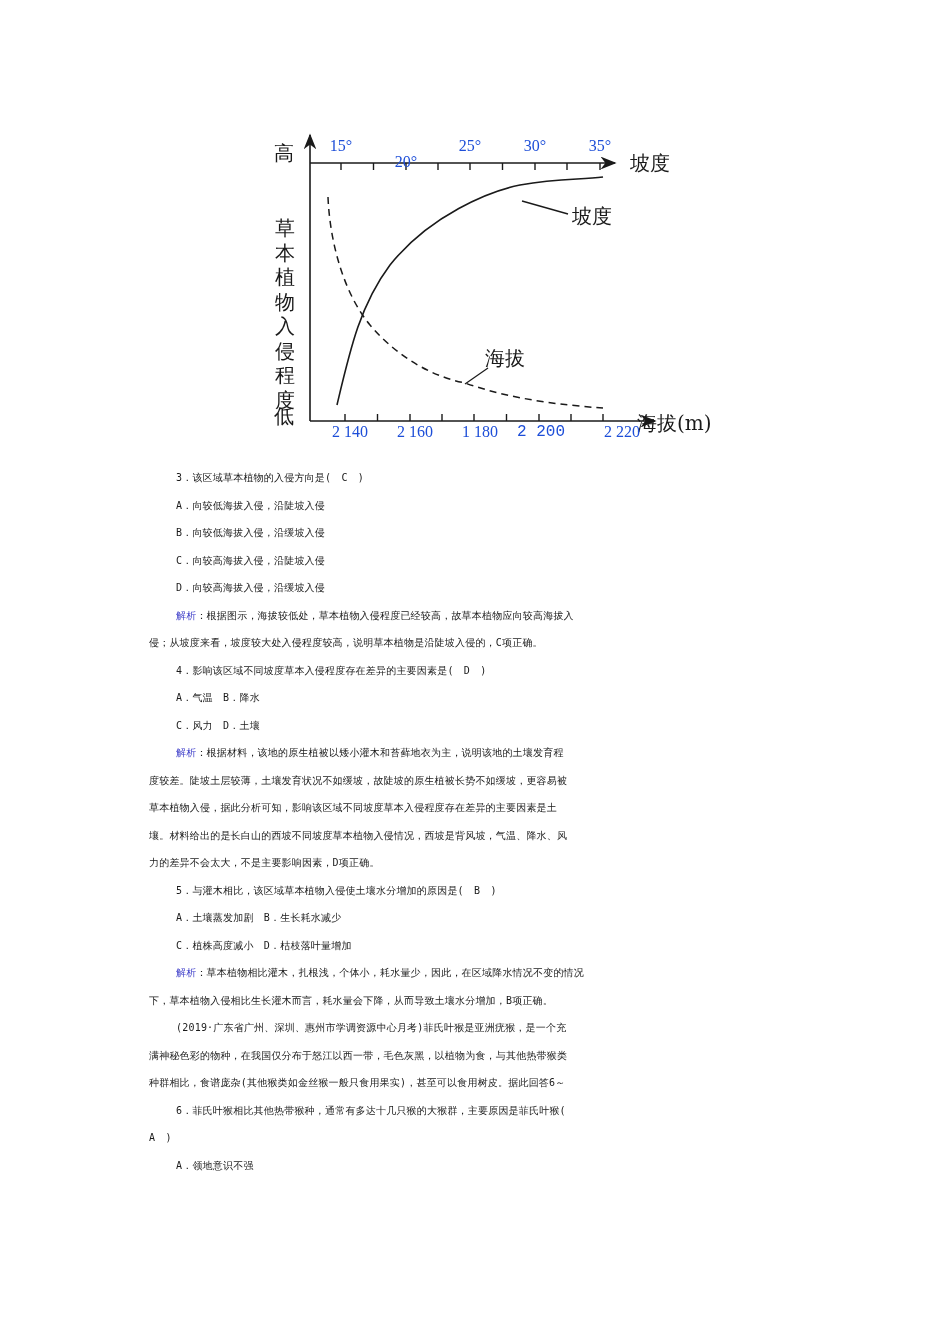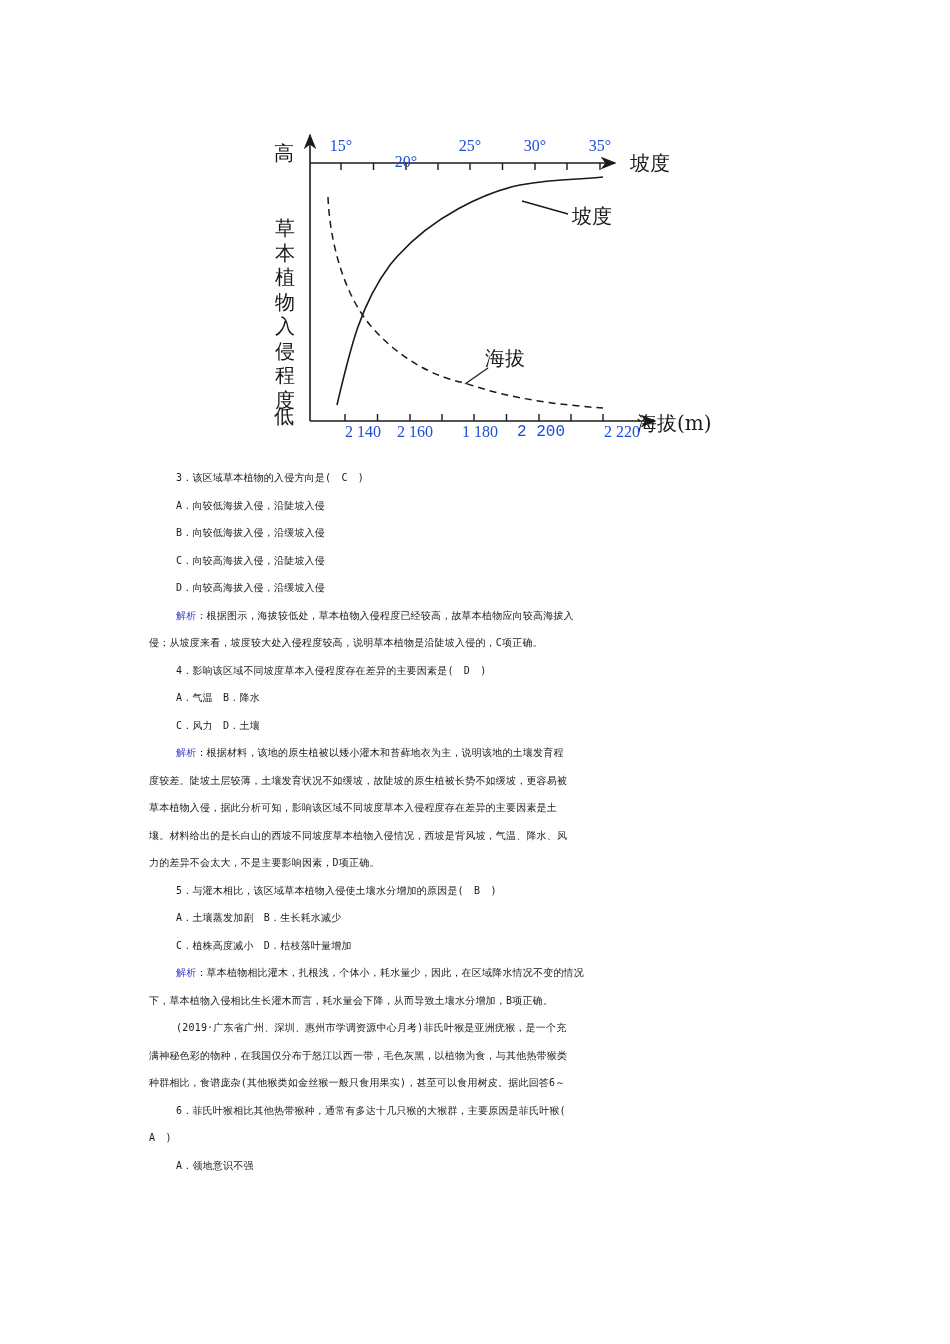--- a/index.html
+++ b/index.html
@@ -71,21 +71,21 @@
 
   <div class="ax-label" style="left:370px; top:25px;">坡度</div>
   <div class="ax-label" style="left:377px; top:285px;">海拔(m)</div>
 
   <div class="tick-label" style="left:81px; top:12px;">15°</div>
   <div class="tick-label" style="left:146px; top:12px;margin-top:16px;">20°</div>
   <div class="tick-label" style="left:210px; top:12px;">25°</div>
   <div class="tick-label" style="left:275px; top:12px;">30°</div>
   <div class="tick-label" style="left:340px; top:12px;">35°</div>
 
-  <div class="tick-label" style="left:90px; top:298px;margin-left:13px;">2 140</div>
+  <div class="tick-label" style="left:90px; top:298px;">2 140</div>
   <div class="tick-label" style="left:155px; top:298px;">2 160</div>
   <div class="tick-label" style="left:220px; top:298px;">1 180</div>
   <div class="tick-label" style="left:281px; top:298px;font-family:Liberation Mono, monospace;">2 200</div>
   <div class="tick-label" style="left:362px; top:298px;">2 220</div>
 
   <div class="ax-label" style="left:312px; top:78px;">坡度</div>
   <div class="ax-label" style="left:225px; top:220px;">海拔</div>
 </div>
 
 <div id="content">

